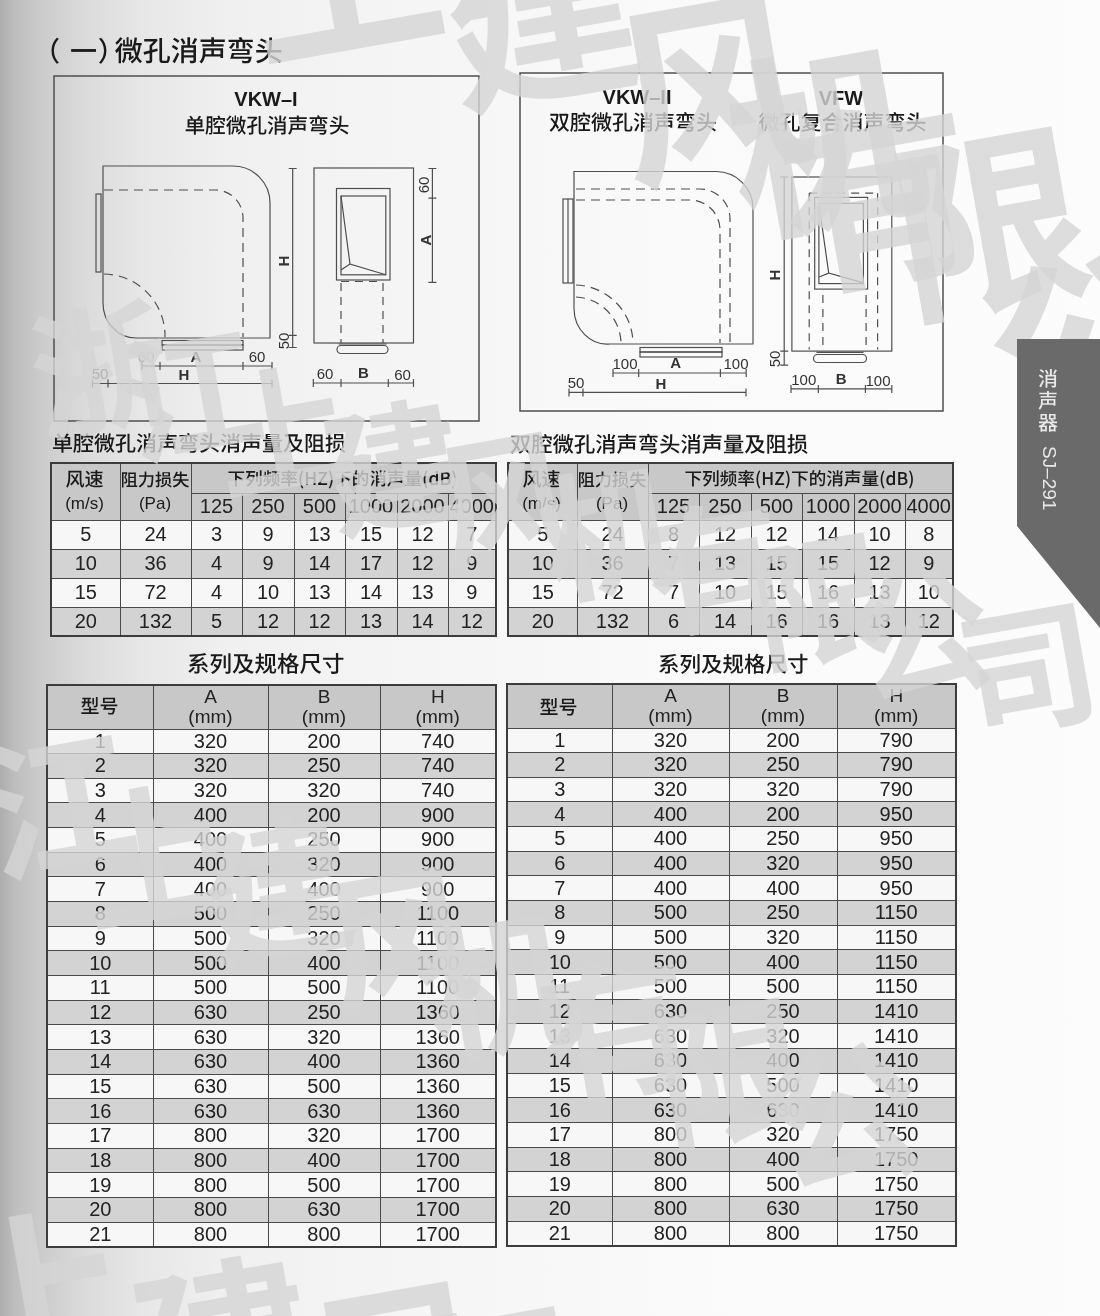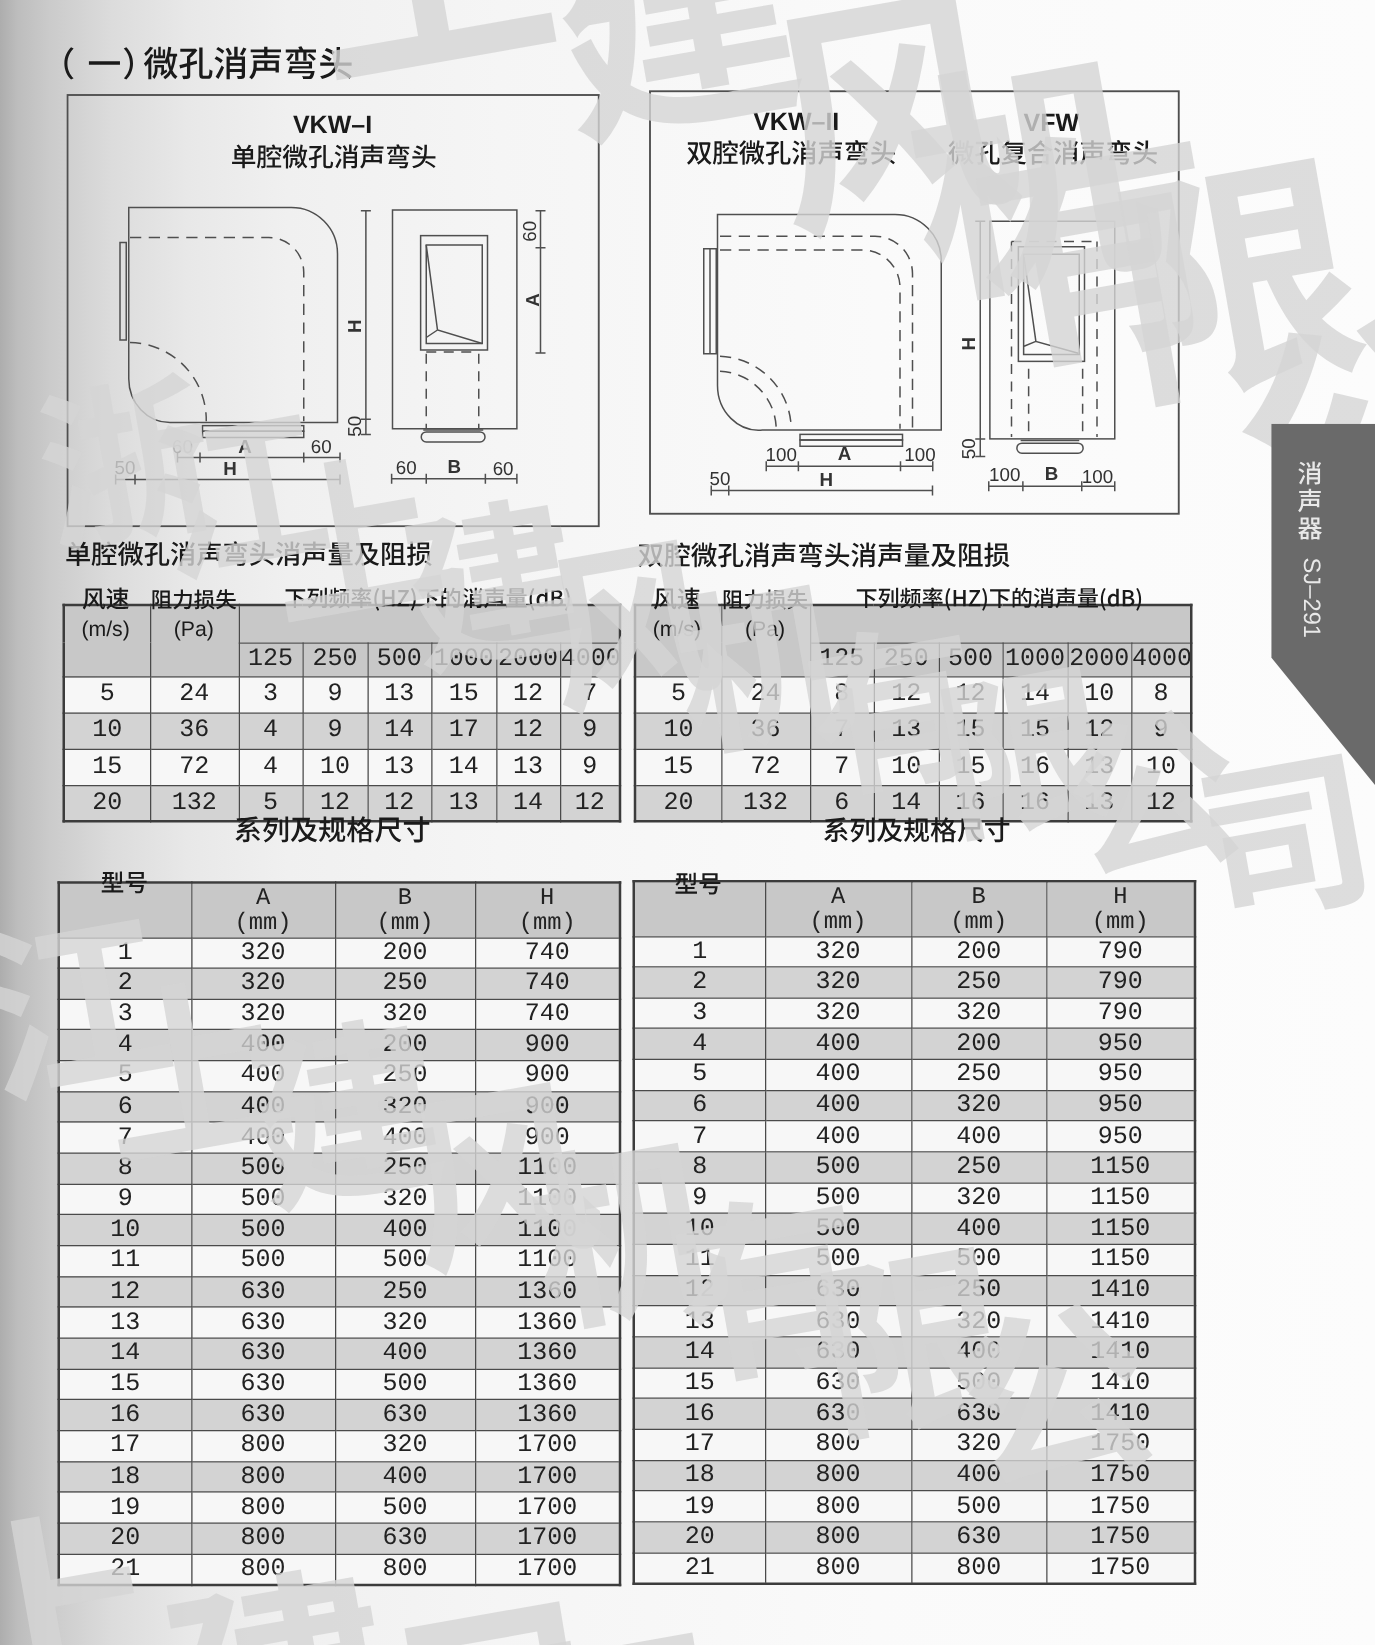--- a/index.html
+++ b/index.html
@@ -1,21 +1,21 @@
 <!DOCTYPE html>
 <html><head>
 <meta charset="utf-8">
 <style>
 html,body{margin:0;padding:0;}
 body{width:1100px;height:1316px;position:relative;overflow:hidden;
  font-family:"Liberation Sans",sans-serif;color:#222;
  background:linear-gradient(90deg,#adadad 0px,#bdbdbd 14px,#cbcbcb 40px,#dcdcdc 90px,#e8e8e8 150px,#f0f0f0 230px,#f5f5f5 400px,#fafafa 700px,#fcfcfc 1100px);}
 .abs{position:absolute;}
 svg text{font-family:"Liberation Sans",sans-serif;}
-table{border-collapse:collapse;table-layout:fixed;position:absolute;font-family:Liberation Mono, monospace;margin-top:21px;}
+table{border-collapse:collapse;table-layout:fixed;position:absolute;font-family:Liberation Sans, sans-serif;}
 td{border:1px solid #4a4a4a;text-align:center;vertical-align:middle;padding:0;font-size:20px;color:#222;overflow:hidden;}
 .hd{background:#c8c8c8;}
 .g{background:#d3d3d3;}
 .w{background:#f7f7f7;}
 </style>
 </head>
 <body>
 <svg width="0" height="0" style="position:absolute">
     <defs>
 <path id="g0" d="M681 -380C681 -177 765 -17 879 98L955 62C846 -52 771 -196 771 -380C771 -564 846 -708 955 -822L879 -858C765 -743 681 -583 681 -380Z"></path>

